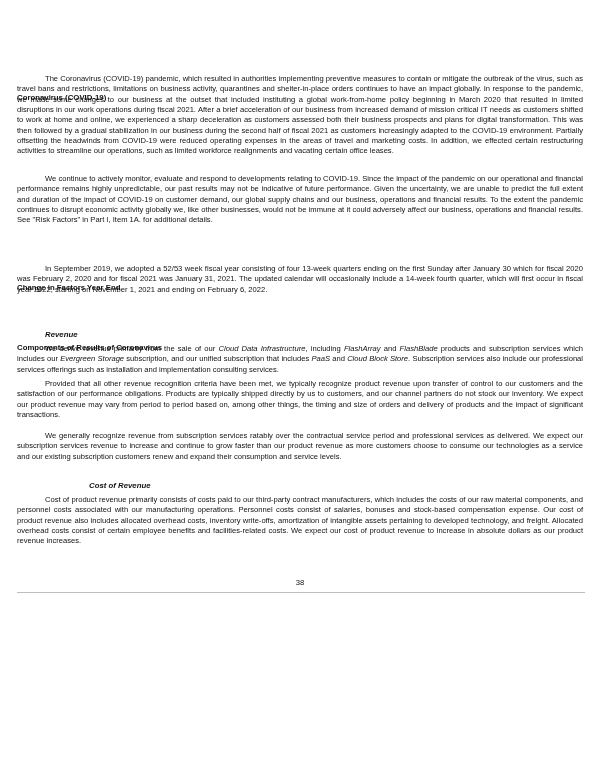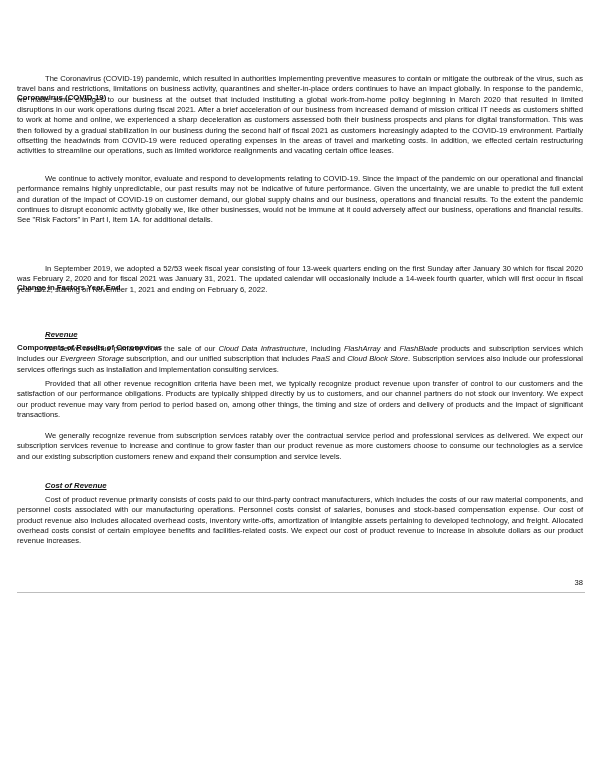--- a/index.html
+++ b/index.html
@@ -3,24 +3,24 @@
 <meta charset="utf-8">
 <style>
   html, body { margin: 0; padding: 0; background: #ffffff; }
   body { width: 600px; height: 776px; position: relative; overflow: hidden; }
   .page {
     position: absolute; left: 17px; top: 0; width: 566px;
     font-family: "Liberation Sans", sans-serif;
     font-size: 7.6px; line-height: 10.35px; color: #111111;
   }
   .heading { position: absolute; left: 0; font-weight: bold; font-size: 7.8px; white-space: nowrap; margin-top: 32px; }
-  .subheading { position: absolute; left: 28px; font-weight: bold; font-style: italic; font-size: 7.8px; white-space: nowrap; text-decoration: underline; }
+  .subheading { position: absolute; left: 28px; font-weight: bold; font-style: italic; font-size: 7.8px; white-space: nowrap; }
   .para { position: absolute; left: 0; width: 566px; text-align: justify; text-indent: 28px; }
   .para em { }
-  .page-number { position: absolute; left: 0; width: 566px; text-align: right; font-size: 7.6px; }
+  .page-number { position: absolute; left: 0; width: 566px; text-align: center; font-size: 7.6px; }
   .rule { position: absolute; left: 0; width: 568px; height: 0; border-top: 1px solid #bdbdbd; }
 </style>
 </head>
 <body>
 
 <div class="page">
 
   <div class="heading" style="top:61px;">Coronavirus (COVID-19)</div>
   <div class="para" style="top:74px;">The Coronavirus (COVID-19) pandemic, which resulted in authorities implementing preventive measures to contain or mitigate the outbreak of the virus, such as travel bans and restrictions, limitations on business activity, quarantines and shelter-in-place orders continues to have an impact globally. In response to the pandemic, we made some changes to our business at the outset that included instituting a global work-from-home policy beginning in March 2020 that resulted in limited disruptions in our work operations during fiscal 2021. After a brief acceleration of our business from increased demand of mission critical IT needs as customers shifted to work at home and online, we experienced a sharp deceleration as customers assessed both their business prospects and plans for digital transformation. This was then followed by a gradual stabilization in our business during the second half of fiscal 2021 as customers increasingly adapted to the COVID-19 environment. Partially offsetting the headwinds from COVID-19 were reduced operating expenses in the areas of travel and marketing costs. In addition, we effected certain restructuring activities to streamline our operations, such as limited workforce realignments and vacating certain office leases.</div>
   <div class="para" style="top:174px;">We continue to actively monitor, evaluate and respond to developments relating to COVID-19. Since the impact of the pandemic on our operational and financial performance remains highly unpredictable, our past results may not be indicative of future performance. Given the uncertainty, we are unable to predict the full extent and duration of the impact of COVID-19 on customer demand, our global supply chains and our business, operations and financial results. To the extent the pandemic continues to disrupt economic activity globally we, like other businesses, would not be immune at it could adversely affect our business, operations and financial results. See "Risk Factors" in Part I, Item 1A. for additional details.</div>
@@ -28,18 +28,18 @@
   <div class="heading" style="top:251px;">Change in Factors Year End</div>
   <div class="para" style="top:264px;">In September 2019, we adopted a 52/53 week fiscal year consisting of four 13-week quarters ending on the first Sunday after January 30 which for fiscal 2020 was February 2, 2020 and for fiscal 2021 was January 31, 2021. The updated calendar will occasionally include a 14-week fourth quarter, which will first occur in fiscal year 2022, starting on November 1, 2021 and ending on February 6, 2022.</div>
 
   <div class="heading" style="top:311px;">Components of Results of Coronavirus</div>
 
   <div class="subheading" style="top:330px;">Revenue</div>
   <div class="para" style="top:344px;"><span>We derive revenue primarily from the sale of our </span><em>Cloud Data Infrastructure</em><span>, including </span><em>FlashArray</em><span> and </span><em>FlashBlade</em><span> products and subscription services which includes our </span><em>Evergreen Storage</em><span> subscription, and our unified subscription that includes </span><em>PaaS</em><span> and </span><em>Cloud Block Store</em><span>. Subscription services also include our professional services offerings such as installation and implementation consulting services.</span></div>
   <div class="para" style="top:379px;">Provided that all other revenue recognition criteria have been met, we typically recognize product revenue upon transfer of control to our customers and the satisfaction of our performance obligations. Products are typically shipped directly by us to customers, and our channel partners do not stock our inventory. We expect our product revenue may vary from period to period based on, among other things, the timing and size of orders and delivery of products and the impact of significant transactions.</div>
   <div class="para" style="top:431px;">We generally recognize revenue from subscription services ratably over the contractual service period and professional services as delivered. We expect our subscription services revenue to increase and continue to grow faster than our product revenue as more customers choose to consume our technologies as a service and our existing subscription customers renew and expand their consumption and service levels.</div>
 
-  <div class="subheading" style="top:481px;">Cost of Revenue</div>
+  <div class="subheading" style="top:481px;margin-left:44px;">Cost of Revenue</div>
   <div class="para" style="top:495px;">Cost of product revenue primarily consists of costs paid to our third-party contract manufacturers, which includes the costs of our raw material components, and personnel costs associated with our manufacturing operations. Personnel costs consist of salaries, bonuses and stock-based compensation expense. Our cost of product revenue also includes allocated overhead costs, inventory write-offs, amortization of intangible assets pertaining to developed technology, and freight. Allocated overhead costs consist of certain employee benefits and facilities-related costs. We expect our cost of product revenue to increase in absolute dollars as our product revenue increases.</div>
 
   <div class="page-number" style="top:578px;">38</div>
   <div class="rule" style="top:592px;"></div>
 </div>
 
 </body></html>

